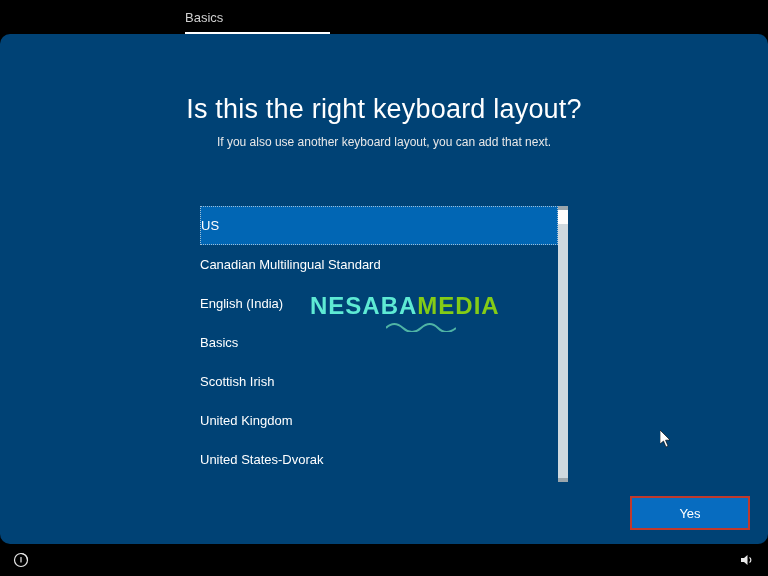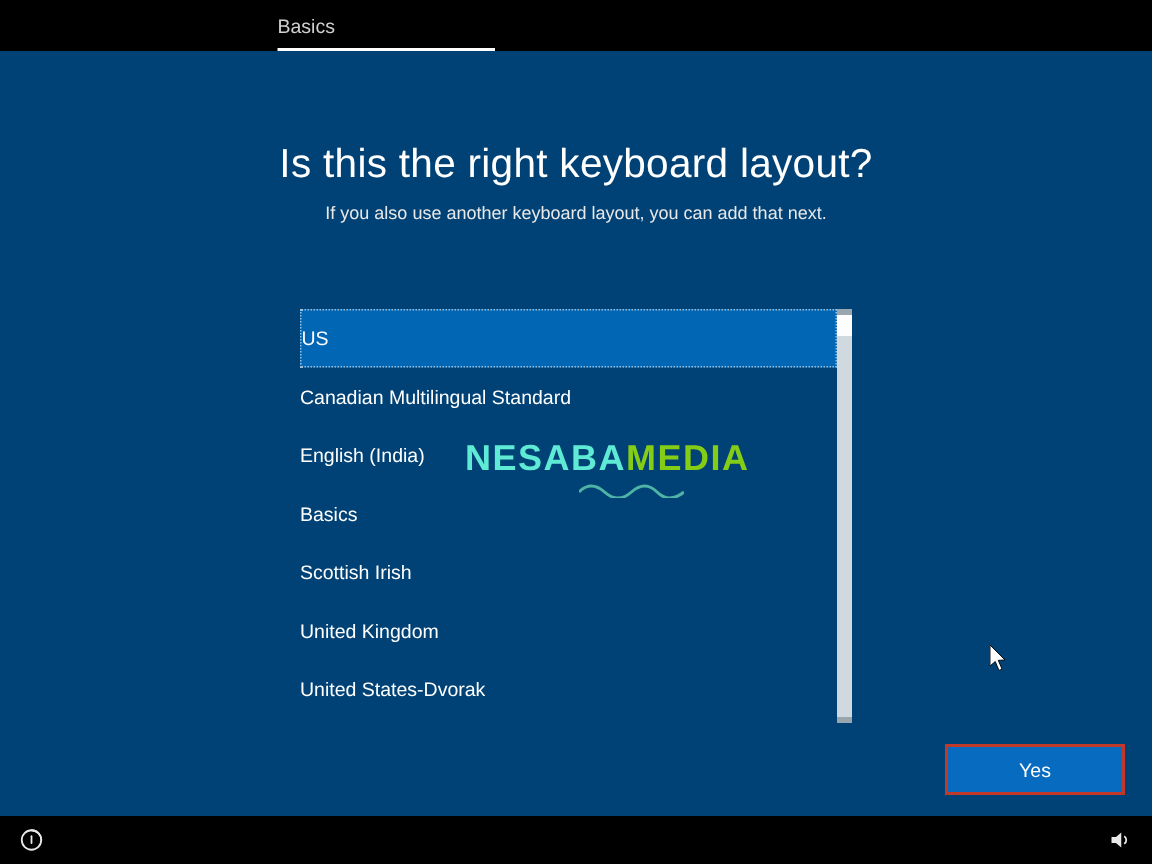--- a/index.html
+++ b/index.html
@@ -34,20 +34,21 @@
     }
 
     .content {
       position: absolute;
       top: 34px;
       left: 0;
       right: 0;
       bottom: 32px;
       background: #004275;
       color: #fff;
+      border-radius: 10px;
     }
 
     .title {
       text-align: center;
       font-size: 27px;
       font-weight: 300;
       margin-top: 60px;
       letter-spacing: 0.2px;
     }
     .subtitle {

